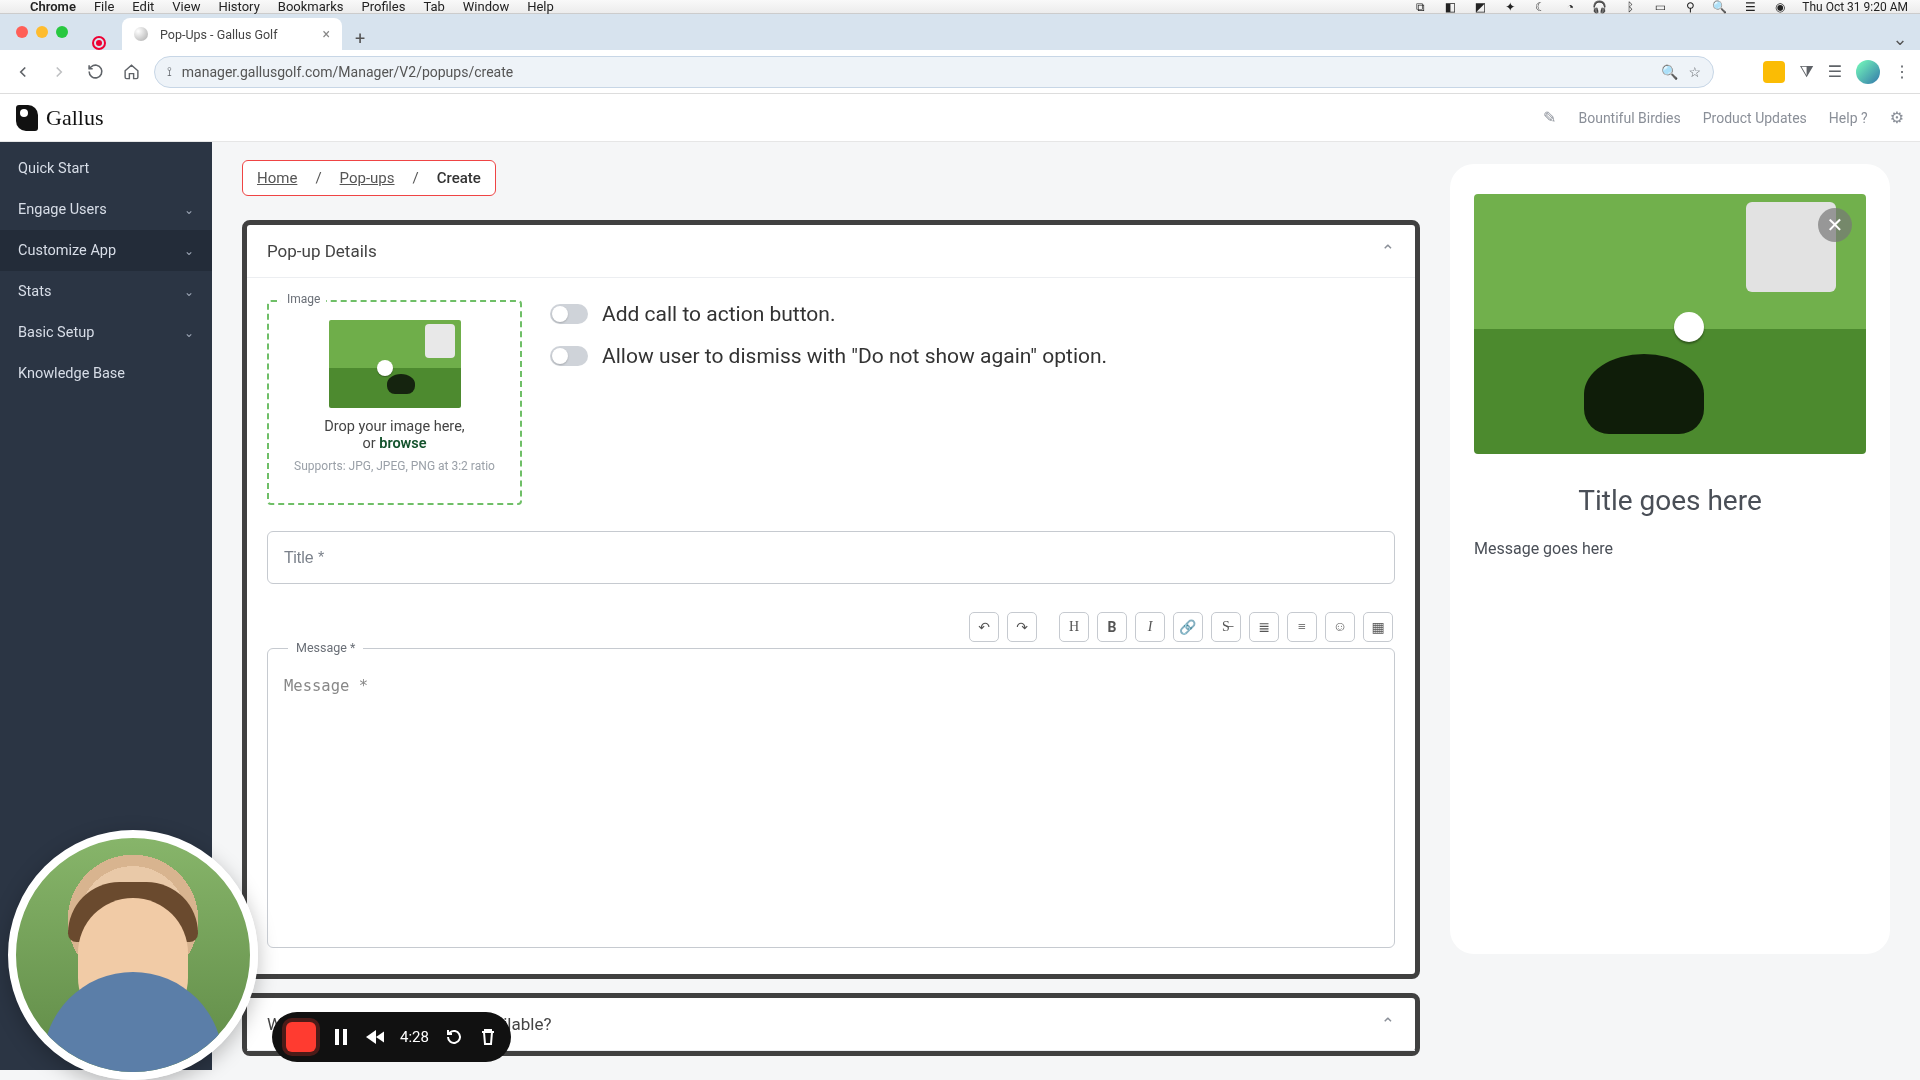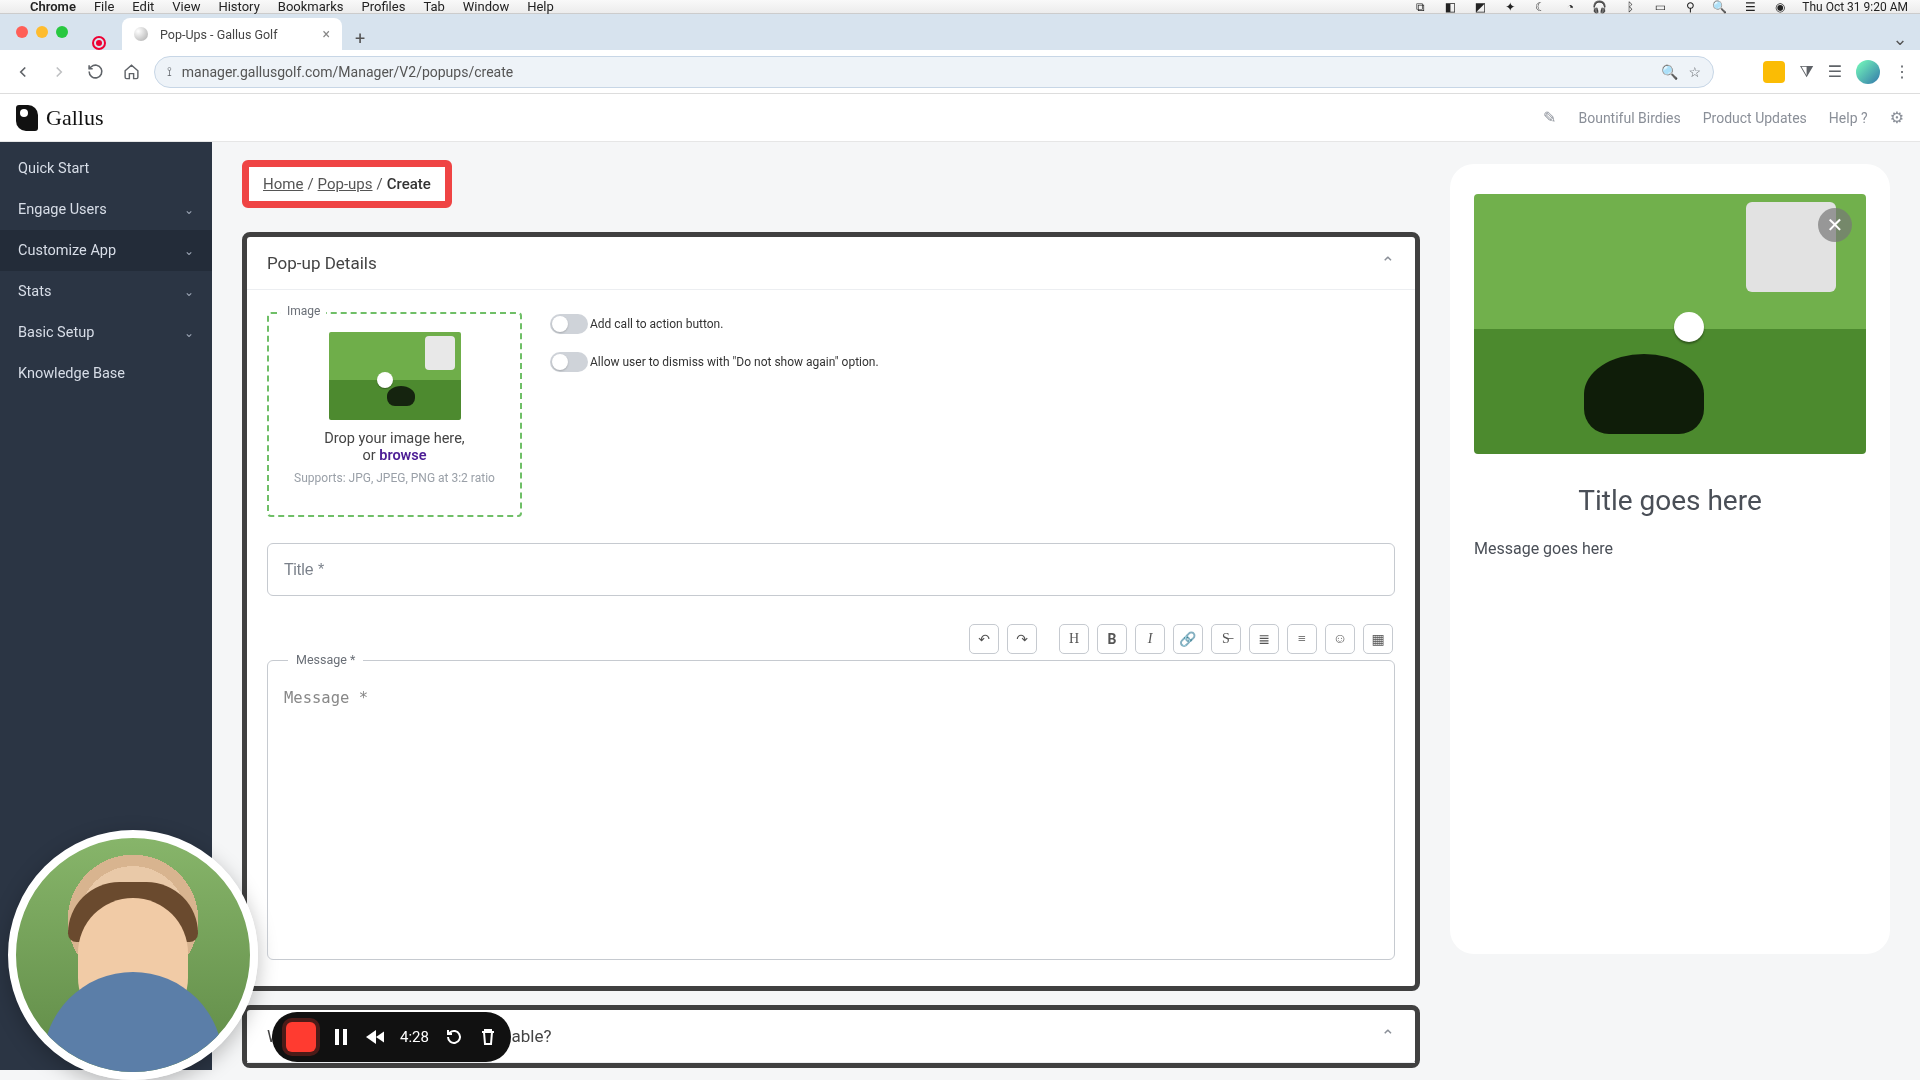--- a/index.html
+++ b/index.html
@@ -59,41 +59,41 @@
 
 
 .rec-pill{ position:absolute; left:272px; bottom:8px; height:50px; background:#111; border-radius:26px; display:flex; align-items:center; padding:0 14px; gap:16px; color:#fff; font-size:15px; z-index:50;}
 .rec-pill .rbtn{ width:30px;height:30px;border-radius:6px;background:#ff3b30; box-shadow:0 0 0 4px rgba(255,59,48,.25);}
 .rec-pill .picon{ width:18px; display:flex; align-items:center; justify-content:center; }
 
 
 .main{ flex:1; overflow:auto; padding:0; display:flex; gap:0;}
 .content-col{ flex:1; padding:0 0 0 0;}
 .breadcrumb-wrap{ padding:18px 30px 10px; }
-.breadcrumb{ display:inline-flex; background:#fff; border:7px solid #ef4444; border-radius:6px; padding:8px 14px; font-size:15px; color:#555; gap:4px;}
+.breadcrumb{ display:inline-flex; background:#fff; border:1px solid #ef4444; border-radius:6px; padding:8px 14px; font-size:15px; color:#555; gap:18px;}
 .breadcrumb a{ color:#555; text-decoration:underline; }
 .breadcrumb .cur{ color:#333; font-weight:500; text-decoration:none;}
 
 .card{ background:#fff; border:5px solid #404040; border-radius:8px; margin:14px 30px; }
 .card-header{ padding:16px 20px; display:flex; align-items:center; justify-content:space-between; font-size:17px; color:#444; border-bottom:1px solid #eceef1;}
 .card-body{ padding:22px 20px 26px; }
 
 .row1{ display:flex; gap:28px; align-items:flex-start; }
 .img-drop{ width:255px; min-height:205px; border:2px dashed #6fbf67; border-radius:4px; padding:14px 12px 10px; position:relative; text-align:center;}
 .img-drop .legend{ position:absolute; top:-10px; left:12px; background:#fff; padding:0 6px; font-size:12px; color:#6a6f77;}
 .thumb{ width:132px; height:88px; margin:4px auto 10px; border-radius:2px; background:linear-gradient(#6fae4a 0 55%, #4d8a2f 55% 100%); position:relative; overflow:hidden;}
 .thumb::before{ content:""; position:absolute; left:48px; top:40px; width:16px; height:16px; background:#fff; border-radius:50%; box-shadow:0 1px 1px rgba(0,0,0,.3);}
 .thumb::after{ content:""; position:absolute; left:58px; top:54px; width:28px; height:20px; background:#15240f; border-radius:50% 50% 8px 8px;}
 .thumb .person{ position:absolute; right:6px; top:4px; width:30px; height:34px; background:#e8e8e8; border-radius:4px;}
 .img-drop .line1{ font-size:14.5px; color:#444; }
-.img-drop .browse{ color:#4c1d95; font-weight:600;}
+.img-drop .browse{ color:#14532d; font-weight:600;}
 .img-drop .support{ font-size:12px; color:#9aa0a8; margin-top:6px; line-height:1.35;}
 
 .toggles{ display:flex; flex-direction:column; gap:18px; padding-top:2px;}
-.toggle-row{ display:flex; align-items:center; gap:2px; font-size:12px; color:#333;}
+.toggle-row{ display:flex; align-items:center; gap:14px; font-size:21px; color:#333;}
 .switch{ width:38px; height:20px; border-radius:10px; background:#cfd3d9; position:relative; }
 .switch::after{ content:""; position:absolute; left:2px; top:2px; width:16px; height:16px; background:#fff; border-radius:50%; box-shadow:0 1px 2px rgba(0,0,0,.2);}
 
 .field-outline{ border:1px solid #c6cad0; border-radius:6px; padding:16px 16px; margin-top:26px; position:relative;}
 .field-outline input{ border:none; outline:none; width:100%; font-size:16px; color:#333;}
 .field-outline input::placeholder{ color:#7a808a;}
 
 .editor-toolbar{ display:flex; justify-content:flex-end; gap:8px; margin-top:28px; margin-bottom:-12px; padding-right:2px;}
 .ed-btn{ width:30px;height:30px;border:1px solid #c6cad0;border-radius:5px;display:flex;align-items:center;justify-content:center;font-size:14px;color:#555;background:#fff; font-family: Georgia, serif;}
 .ed-btn.bold{ font-weight:700; font-family:inherit;}

